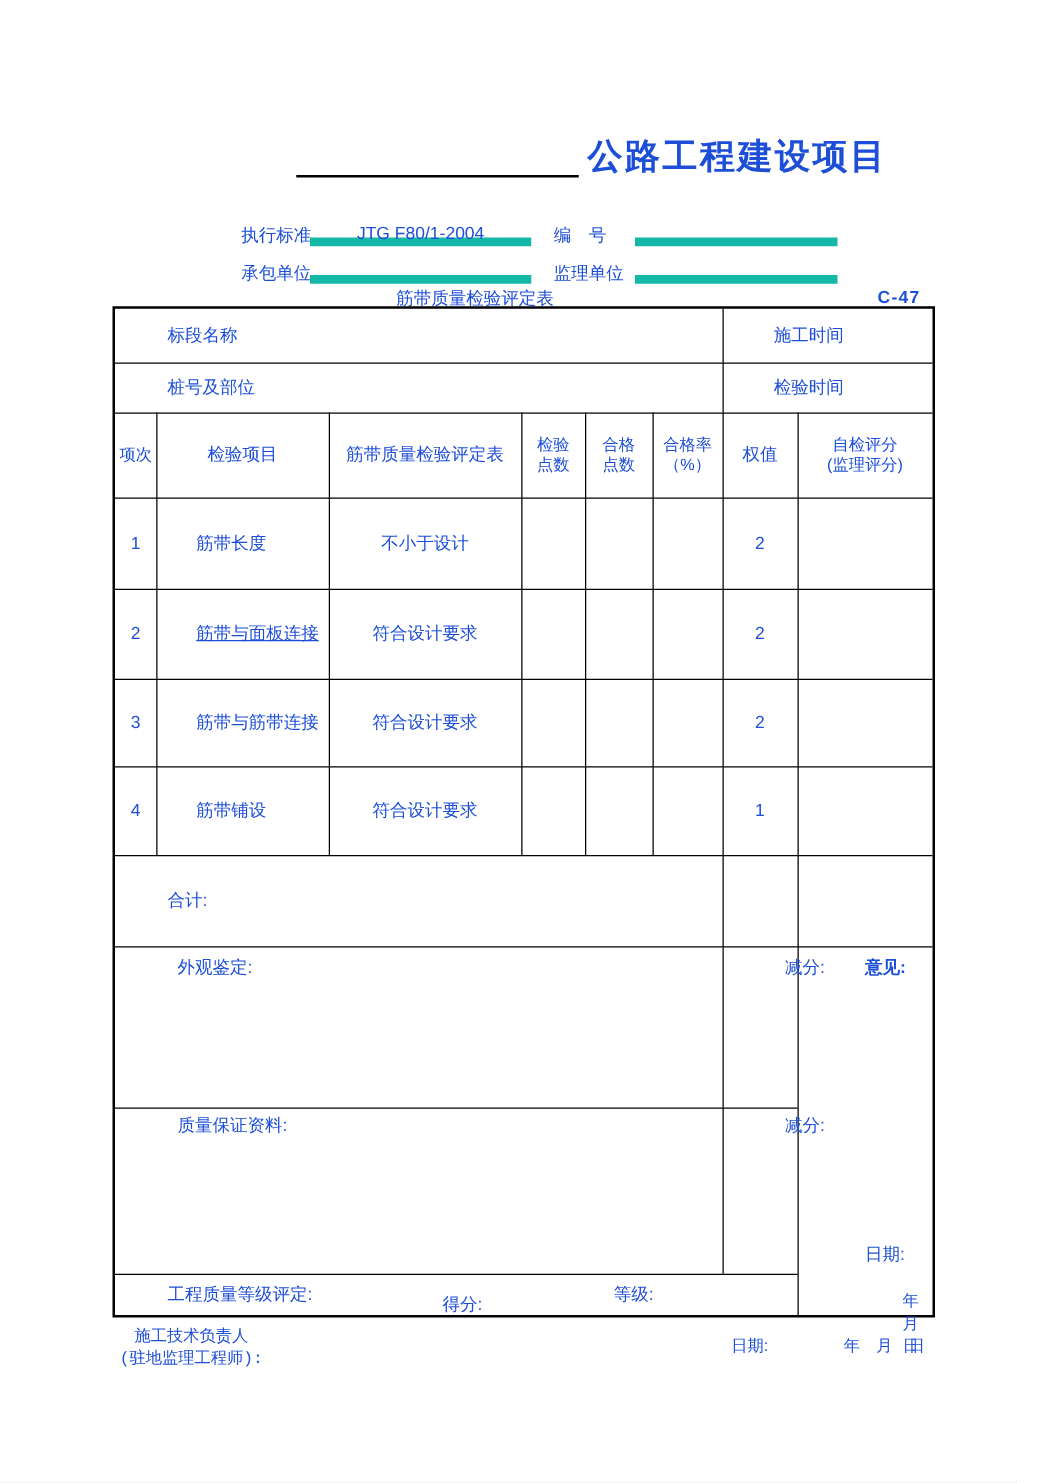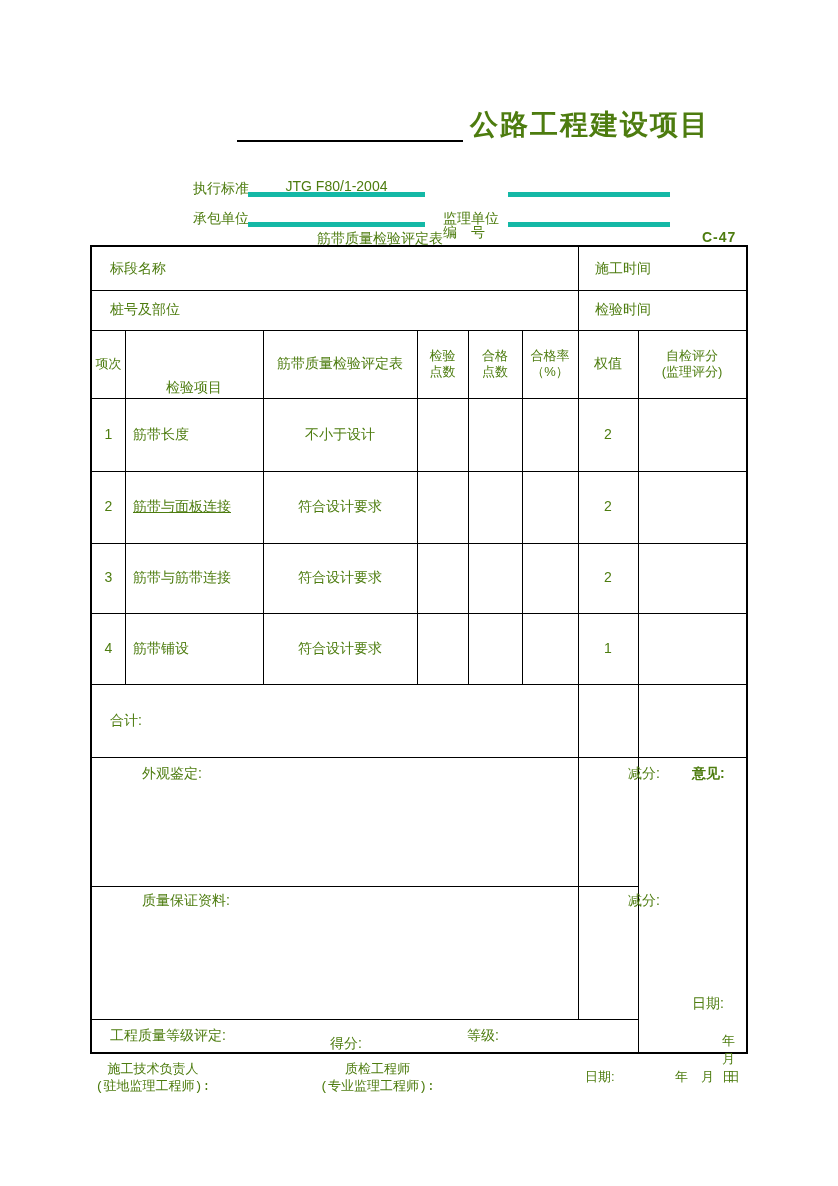--- a/index.html
+++ b/index.html
@@ -1,47 +1,47 @@
 <!DOCTYPE html>
 <html><head>
 <meta charset="utf-8">
 <style>
   * { margin:0; padding:0; box-sizing:border-box; }
   html,body { background:#e8e8e8; }
   .page {
     position:relative; width:838px; height:1186px; background:#ffffff;
-    font-family:"Liberation Sans", sans-serif; color:#4d7c0f;
+    font-family:"Liberation Sans", sans-serif; color:#1d4ed8;
     margin:0 auto; overflow:hidden;
   }
   .abs { position:absolute; }
   .page-title { font-size:28px; font-weight:bold; letter-spacing:2px; }
   .ft14 { font-size:14px; }
   .ft13 { font-size:13px; }
-  .blank-line { border-bottom:5px solid #14b8a6; height:19px; }
+  .blank-line { border-bottom:7px solid #14b8a6; height:19px; }
   .field-value { font-size:14px; text-align:center; }
   .tbl { border:2px solid #000; }
   .hl { position:absolute; height:1px; background:#000; }
   .vl { position:absolute; width:1px; background:#000; }
   .cell-c { position:absolute; display:flex; align-items:center; justify-content:center; text-align:center; line-height:1.25; }
-  .cell-l { position:absolute; display:flex; align-items:center; }
+  .cell-l { position:absolute; display:flex; align-items:center;margin-left:24px; }
   .lbl-top { position:absolute;margin-left:44px; }
   .code { font-weight:bold; letter-spacing:1px; }
   .footer-block { text-align:center; line-height:17px; white-space:nowrap;font-family:Liberation Mono, monospace; }
 </style>
 </head>
 <body>
 
 <div class="page">
 
   <div class="abs" style="left:237px; top:122px; width:226px; border-bottom:2px solid #000; height:20px;"></div>
   <div class="abs page-title" style="left:470px; top:106px;">公路工程建设项目</div>
 
   <div class="abs ft14" style="left:193px; top:180px;">执行标准</div>
   <div class="abs blank-line field-value" style="left:248px; top:178px; width:177px;">JTG F80/1-2004</div>
-  <div class="abs ft14" style="left:443px; top:180px;margin-top:44px;">编　号</div>
+  <div class="abs ft14" style="left:443px; top:180px;">编　号</div>
   <div class="abs blank-line field-value" style="left:508px; top:178px; width:162px;"></div>
 
   <div class="abs ft14" style="left:193px; top:210px;">承包单位</div>
   <div class="abs blank-line field-value" style="left:248px; top:208px; width:177px;"></div>
   <div class="abs ft14" style="left:443px; top:210px;">监理单位</div>
   <div class="abs blank-line field-value" style="left:508px; top:208px; width:162px;"></div>
 
   <div class="abs ft14" style="left:92px; top:230px; width:576px; text-align:center;">筋带质量检验评定表</div>
   <div class="abs ft14 code" style="left:702px; top:229px;">C-47</div>
 
@@ -68,21 +68,21 @@
 
     <div class="cell-l ft14" style="left:18px; top:0; height:43px;">标段名称</div>
     <div class="cell-l ft14" style="left:120px; top:0; height:43px; width:360px;"></div>
     <div class="cell-l ft14" style="left:503px; top:0; height:43px;">施工时间</div>
 
     <div class="cell-l ft14" style="left:18px; top:43px; height:40px;">桩号及部位</div>
     <div class="cell-l ft14" style="left:120px; top:43px; height:40px; width:360px;"></div>
     <div class="cell-l ft14" style="left:503px; top:43px; height:40px;">检验时间</div>
 
     <div class="cell-c ft13" style="left:0; top:83px; width:33px; height:68px;">项次</div>
-    <div class="cell-c ft14" style="left:33px; top:83px; width:138px; height:68px;margin-top:24px;">检验项目</div>
+    <div class="cell-c ft14" style="left:33px; top:83px; width:138px; height:68px;">检验项目</div>
     <div class="cell-c ft14" style="left:171px; top:83px; width:154px; height:68px;">筋带质量检验评定表</div>
     <div class="cell-c ft13" style="left:325px; top:83px; width:51px; height:68px;">
       <div>
           <div>检验</div>
           <div>点数</div>
         </div>
     </div>
     <div class="cell-c ft13" style="left:376px; top:83px; width:54px; height:68px;">
       <div>
           <div>合格</div>
@@ -162,20 +162,16 @@
     <div class="cell-l ft14" style="left:238px; top:772px; height:49px;">得分:</div>
     <div class="cell-l ft14" style="left:280px; top:772px; height:33px; width:80px;"></div>
     <div class="cell-l ft14" style="left:375px; top:772px; height:33px;">等级:</div>
     <div class="cell-l ft14" style="left:417px; top:772px; height:33px; width:60px;"></div>
   </div>
 
   <div class="abs footer-block ft13" style="left:78px; top:1061px; width:150px;">
     <div>施工技术负责人</div>
     <div>(驻地监理工程师):</div>
   </div>
-  <div class="abs footer-block ft13" style="left:295px; top:1061px; width:165px;">
-    <div>质检工程师</div>
-    <div>(专业监理工程师):</div>
-  </div>
   <div class="abs ft13" style="left:585px; top:1068px;">日期:</div>
   <div class="abs ft13" style="left:675px; top:1068px;">年　月　日</div>
 
 </div>
 
 </body></html>

